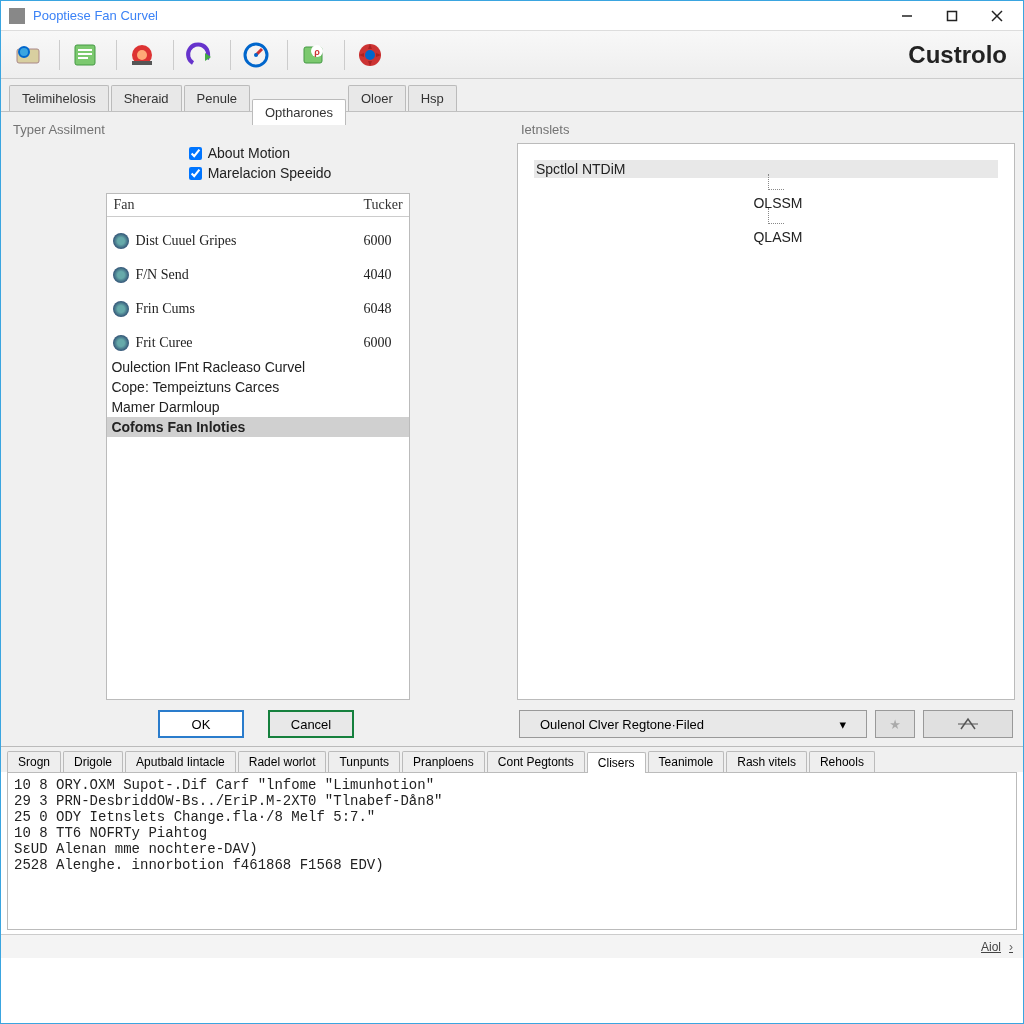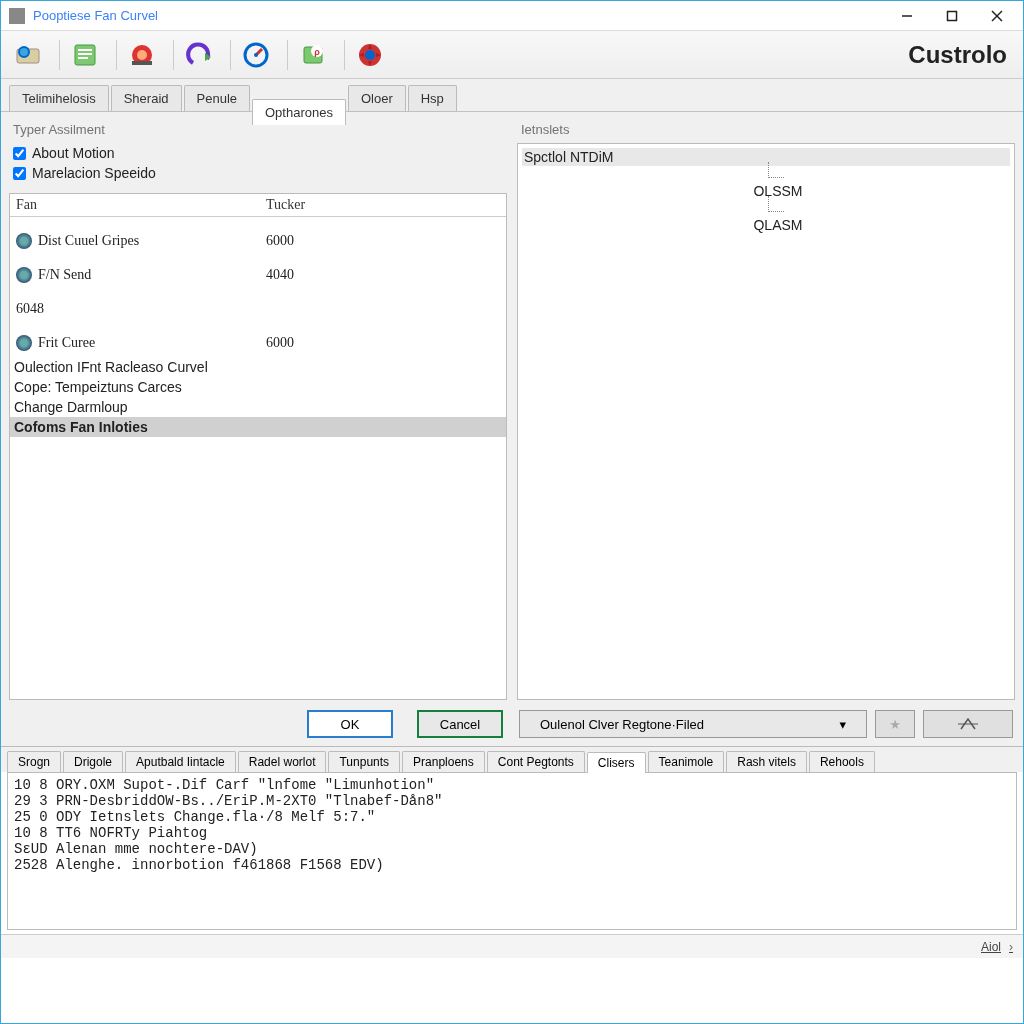--- a/index.html
+++ b/index.html
@@ -109,21 +109,21 @@
   width: 16px; height: 16px; margin-right: 6px;
   display: inline-block; border-radius: 50%;
   background: radial-gradient(circle, #6aa 30%, #357 70%);
 }
 .list-plain { padding-top: 4px; font-size: 14px; color: #222; }
 .list-plain div { padding: 2px 4px; }
 .list-plain .selected { background: #d0d0d0; font-weight: bold; }
 .left-white {
   flex: 1; border: 1px solid #bbb; background: #fff; margin-top: 0;
 }
-.left-container { display: flex; flex-direction: column; height: 100%; }
+.left-container { display: flex; flex-direction: column; height: 100%; align-items: center; }
 .btn-row { display: flex; justify-content: flex-end; gap: 24px; padding: 10px 4px 0 0; }
 .btn {
   min-width: 86px; height: 28px;
   border: 2px solid #15803d; background: #e8e8e8;
   font-size: 13px; cursor: pointer;
 }
 .btn.primary { border: 2px solid #2a7ccc; background: #fff; }
 .tree { font-size: 14px; color: #222; padding: 4px; }
 .tree-item { padding: 1px 2px; }
 .tree-root { background: #e8e8e8; }
@@ -289,49 +289,53 @@
                 <div class="col2" style="padding:2px 6px;">6000</div>
               </div>
               <div class="row">
                 <div class="col1" style="padding:2px 6px;">
                   <span class="fan-icon"></span>
                   <span>F/N Send</span>
                 </div>
                 <div class="col2" style="padding:2px 6px;">4040</div>
               </div>
               <div class="row">
+                <div class="col1" style="padding:2px 6px;">
+                  <span class="fan-icon"></span>
+                  <span>Frin Cums</span>
+                </div>
                 <div class="col2" style="padding:2px 6px;">6048</div>
               </div>
               <div class="row">
                 <div class="col1" style="padding:2px 6px;">
                   <span class="fan-icon"></span>
                   <span>Frit Curee</span>
                 </div>
                 <div class="col2" style="padding:2px 6px;">6000</div>
               </div>
             </div>
         </div>
         <div class="list-plain" id="plain-rows">
             <div>Oulection IFnt Racleaso Curvel</div>
             <div>Cope: Tempeiztuns Carces</div>
-            <div>Change Darmloup</div>
+            <div>Mamer Darmloup</div>
             <div class="selected">Cofoms Fan Inloties</div>
           </div>
         <div style="flex:1"></div>
       </div>
       <div class="btn-row">
         <button class="btn primary">OK</button>
         <button class="btn">Cancel</button>
       </div>
     </div>
   </div>
 
   <div class="panel">
     <div class="panel-title">Ietnslets</div>
-    <div class="panel-box" style="padding:0;">
+    <div class="panel-box" style="padding:12px;">
       <div class="tree">
         <div class="tree-item tree-root">Spctlol NTDiM</div>
         <div id="tree-children">
             <div class="tree-item tree-child">
               <span class="tree-conn"></span>
               <span>OLSSM</span>
             </div>
             <div class="tree-item tree-child">
               <span class="tree-conn"></span>
               <span>QLASМ</span>

